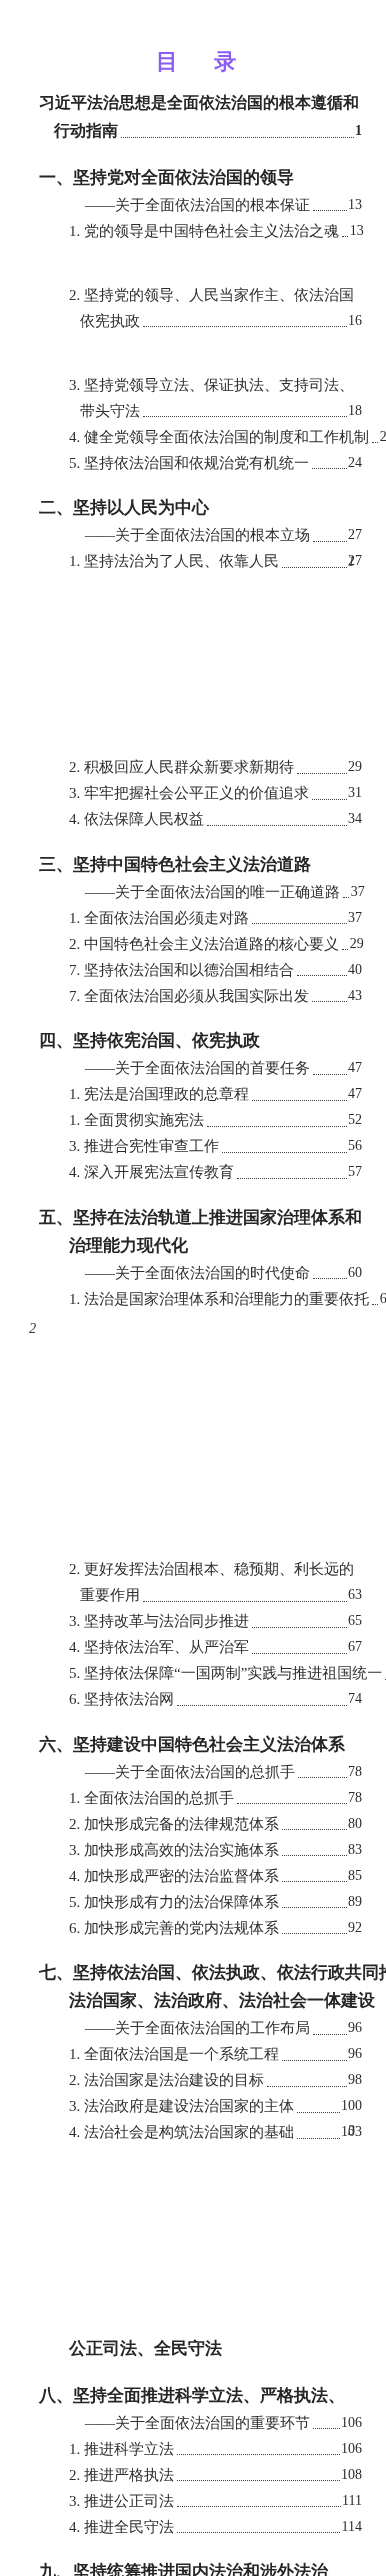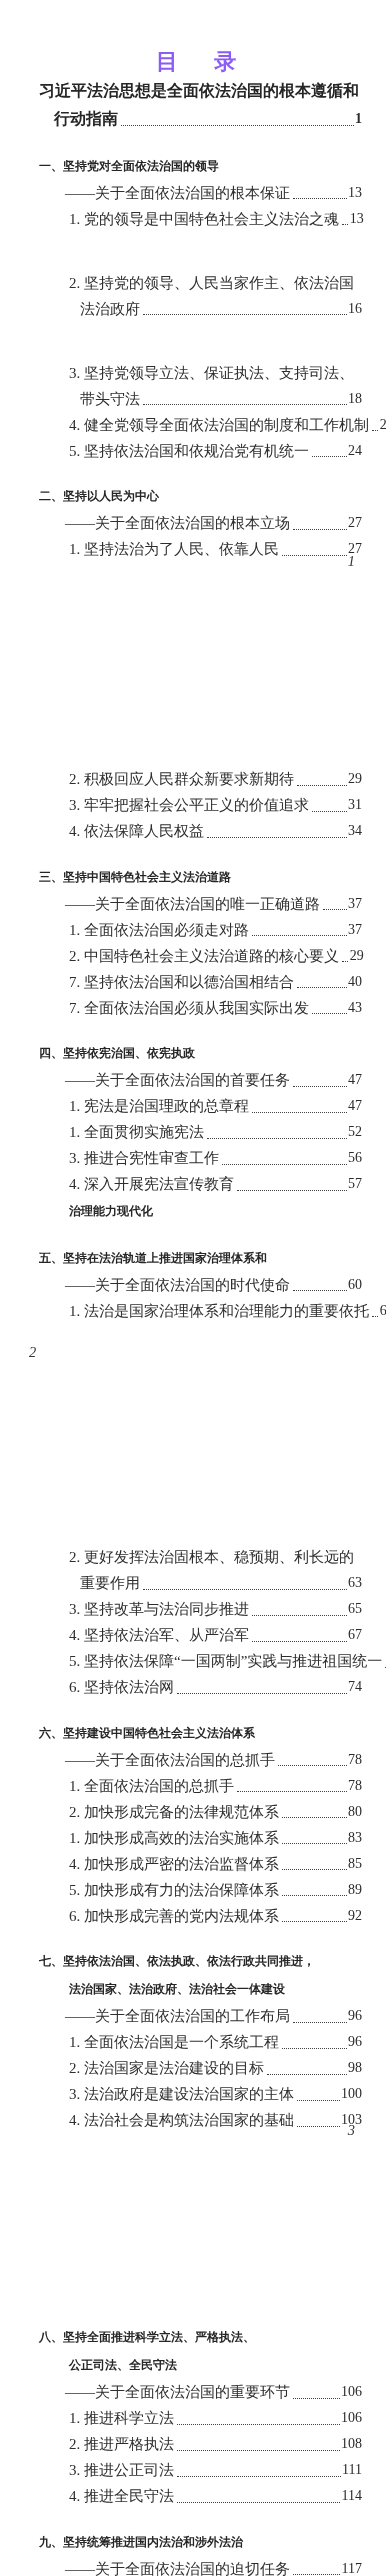--- a/index.html
+++ b/index.html
@@ -14,21 +14,21 @@
     overflow:hidden;
     color:#2b2b2b;
   }
 
   .page {
     position:absolute; left:0;
     width:386px; height:783px;
     background:#ffffff;
   }
   .page-1 { top:-79px; }
-  .page-2 { top:712px; }
+  .page-2 { top:688px; }
   .page-3 { top:1490px; }
   .page-4 { top:2269px; }
 
   .content { width:100%; }
   .page-2 .content, .page-3 .content, .page-4 .content { padding-top:54px; }
 
   .doc-title {
     margin-top:125px;
     height:31px; line-height:31px;
     text-align:center;
@@ -69,37 +69,37 @@
     height:28px; line-height:28px;
     color:#262626;
   }
   .e-chapter-first { padding-left:39px; margin-top:69px; }
   .e-chapter-cont  { padding-left:54px; }
   .e-chapter-cont .pg { line-height:28px; }
   .e-chapter-cont .dots { margin-bottom:6.7px; }
 
   
   .e-heading, .e-heading-first, .e-heading-cont {
-    font-size:12px; font-weight:700;
+    font-size:17px; font-weight:700;
     height:28px; line-height:28px;
     padding-left:39px;
     color:#262626;
   }
   .e-heading, .e-heading-first { margin-top:18.5px; }
   .e-heading-cont { padding-left:69px; }
 
   
-  .e-dash { padding-left:65px; }
+  .e-dash { padding-left:65px;margin-left:20px; }
 
   
   .e-item { padding-left:69px; }
   .e-item-first { padding-left:69px;margin-top:38px; }
   .e-item-cont { padding-left:80px; }
 
-  .content > .entry:first-child { margin-top:0; }
+  .content > .entry:first-child { margin-top:12px; }
 
   .footer {
     position:absolute;
     top:632px;
     height:17.5px; line-height:17.5px;
     font-size:14.4px;
     font-style:italic;
     color:#333333;
   }
   .footer.fl { left:29px; }
@@ -131,21 +131,21 @@
         </div>
         <div class="entry e-item">
           <span class="t">1. 党的领导是中国特色社会主义法治之魂</span>
           <span class="dots"></span>
           <span class="pg">13</span>
         </div>
         <div class="entry e-item-first">
           <span class="t">2. 坚持党的领导、人民当家作主、依法治国</span>
         </div>
         <div class="entry e-item-cont">
-          <span class="t">法治政府</span>
+          <span class="t">依宪执政</span>
           <span class="dots"></span>
           <span class="pg">16</span>
         </div>
         <div class="entry e-item-first">
           <span class="t">3. 坚持党领导立法、保证执法、支持司法、</span>
         </div>
         <div class="entry e-item-cont">
           <span class="t">带头守法</span>
           <span class="dots"></span>
           <span class="pg">18</span>
@@ -243,25 +243,25 @@
         <div class="entry e-item">
           <span class="t">3. 推进合宪性审查工作</span>
           <span class="dots"></span>
           <span class="pg">56</span>
         </div>
         <div class="entry e-item">
           <span class="t">4. 深入开展宪法宣传教育</span>
           <span class="dots"></span>
           <span class="pg">57</span>
         </div>
+        <div class="entry e-heading-first">
+          <span class="t">五、坚持在法治轨道上推进国家治理体系和</span>
+        </div>
         <div class="entry e-heading-cont">
           <span class="t">治理能力现代化</span>
-        </div>
-        <div class="entry e-heading-first">
-          <span class="t">五、坚持在法治轨道上推进国家治理体系和</span>
         </div>
         <div class="entry e-dash">
           <span class="t">——关于全面依法治国的时代使命</span>
           <span class="dots"></span>
           <span class="pg">60</span>
         </div>
         <div class="entry e-item">
           <span class="t">1. 法治是国家治理体系和治理能力的重要依托</span>
           <span class="dots"></span>
           <span class="pg">60</span>
@@ -311,21 +311,21 @@
           <span class="t">1. 全面依法治国的总抓手</span>
           <span class="dots"></span>
           <span class="pg">78</span>
         </div>
         <div class="entry e-item">
           <span class="t">2. 加快形成完备的法律规范体系</span>
           <span class="dots"></span>
           <span class="pg">80</span>
         </div>
         <div class="entry e-item">
-          <span class="t">1. 加快形成高效的法治实施体系</span>
+          <span class="t">3. 加快形成高效的法治实施体系</span>
           <span class="dots"></span>
           <span class="pg">83</span>
         </div>
         <div class="entry e-item">
           <span class="t">4. 加快形成严密的法治监督体系</span>
           <span class="dots"></span>
           <span class="pg">85</span>
         </div>
         <div class="entry e-item">
           <span class="t">5. 加快形成有力的法治保障体系</span>
@@ -367,26 +367,26 @@
           <span class="t">4. 法治社会是构筑法治国家的基础</span>
           <span class="dots"></span>
           <span class="pg">103</span>
         </div>
       </div>
   <div class="footer fr">3</div>
     </div>
 
   <div class="page page-4">
     <div class="content">
+        <div class="entry e-heading-cont">
+          <span class="t">公正司法、全民守法</span>
+        </div>
         <div class="entry e-heading-first">
           <span class="t">八、坚持全面推进科学立法、严格执法、</span>
         </div>
-        <div class="entry e-heading-cont">
-          <span class="t">公正司法、全民守法</span>
-        </div>
         <div class="entry e-dash">
           <span class="t">——关于全面依法治国的重要环节</span>
           <span class="dots"></span>
           <span class="pg">106</span>
         </div>
         <div class="entry e-item">
           <span class="t">1. 推进科学立法</span>
           <span class="dots"></span>
           <span class="pg">106</span>
         </div>

